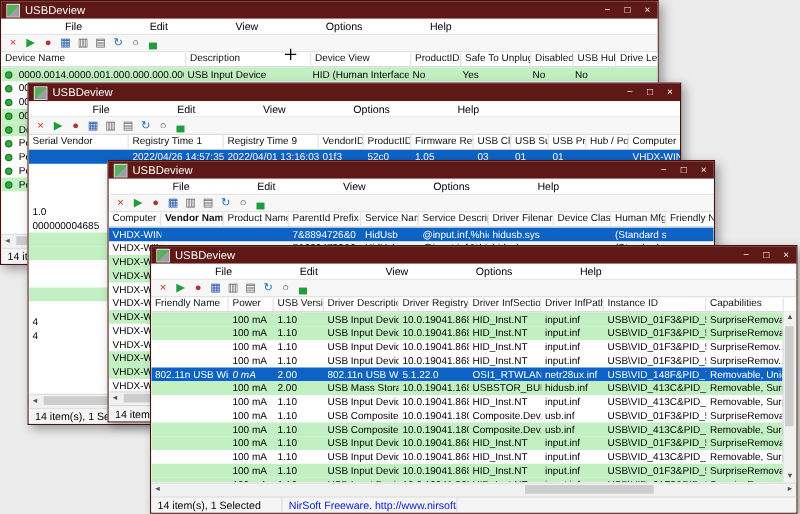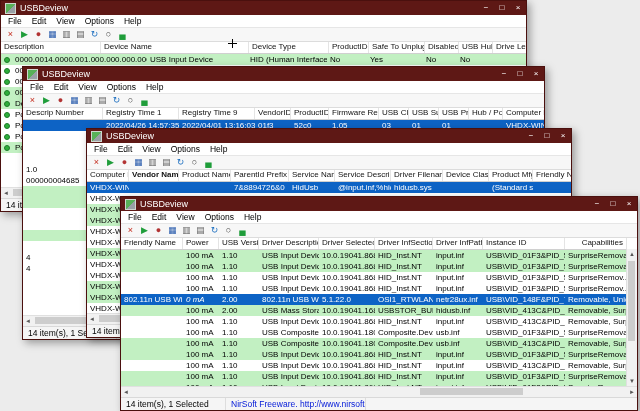--- a/index.html
+++ b/index.html
@@ -12,21 +12,21 @@
   #w3{left:86px;top:128px;width:486px;height:210px;z-index:3;}
   #w4{left:120px;top:196px;width:518px;height:215px;z-index:4;}
   .titlebar{height:14px;background:var(--tb,#5e1815);color:#fff;display:flex;align-items:center;
             padding-left:4px;font-size:9px;flex:0 0 auto;}
   .appicon{width:9px;height:9px;margin-right:4px;flex:0 0 auto;border:1px solid #cfd6cf;
            background:linear-gradient(135deg,#58b158 0 55%,#9aa0a6 55% 100%);}
   .title{flex:1 1 auto;white-space:nowrap;overflow:hidden;}
   .wbtn{width:16px;text-align:center;font-size:8px;line-height:14px;flex:0 0 auto;}
   .menubar{height:12px;background:#fff;border-bottom:1px solid #e6e6e6;font-size:8.5px;
            display:flex;align-items:center;padding-left:2px;flex:0 0 auto;}
-  .mi{padding:0 5px;white-space:nowrap;}
+  .mi{padding:0 5px;white-space:nowrap;margin-left:44px;}
   .toolbar{height:13px;background:#f7f7f7;border-bottom:1px solid #dcdcdc;display:flex;
            align-items:center;padding-left:4px;gap:3px;flex:0 0 auto;}
   .tbi{font-size:9px;line-height:11px;width:11px;text-align:center;flex:0 0 auto;}
   .lv{flex:1 1 auto;position:relative;overflow:hidden;background:#fff;font-size:8px;
       display:flex;flex-direction:column;}
   .hdr{display:flex;height:11px;flex:0 0 auto;border-bottom:1px solid #d0d0d0;background:#fff;overflow:hidden;}
   .hc{border-right:1px solid #e4e4e4;padding:0 3px;white-space:nowrap;overflow:hidden;
       flex:0 0 auto;box-sizing:border-box;color:#111;line-height:10px;}
   .lvbody{flex:1 1 auto;overflow:hidden;}
   .row{display:flex;height:11px;align-items:center;overflow:hidden;}
@@ -83,23 +83,23 @@
       <span class="tbi" style="color: rgb(178, 51, 51);">●</span>
       <span class="tbi" style="color: rgb(43, 93, 173);">▦</span>
       <span class="tbi" style="color: rgb(102, 102, 102);">▥</span>
       <span class="tbi" style="color: rgb(102, 102, 102);">▤</span>
       <span class="tbi" style="color: rgb(29, 111, 192);">↻</span>
       <span class="tbi" style="color: rgb(68, 68, 68);">○</span>
       <span class="tbi" style="color: rgb(31, 157, 58);">▄</span>
     </div>
   <div class="lv">
       <div class="hdr">
+        <div class="hc" style="width: 148px;">Device Name</div>
         <div class="hc" style="width: 100px;">Description</div>
-        <div class="hc" style="width: 148px;">Device Name</div>
-        <div class="hc" style="width: 80px;">Device Type</div>
+        <div class="hc" style="width: 80px;">Device View</div>
         <div class="hc" style="width: 40px;">ProductID</div>
         <div class="hc" style="width: 56px;">Safe To Unplug</div>
         <div class="hc" style="width: 34px;">Disabled</div>
         <div class="hc" style="width: 34px;">USB Hub</div>
         <div class="hc" style="width: 44px;">Drive Letter</div>
       </div>
       <div class="lvbody">
         <div class="row g">
           <span class="dot"></span>
           <div class="cell" style="width: 135px;">0000.0014.0000.001.000.000.000.000.000</div>
@@ -233,21 +233,21 @@
       <span class="tbi" style="color: rgb(178, 51, 51);">●</span>
       <span class="tbi" style="color: rgb(43, 93, 173);">▦</span>
       <span class="tbi" style="color: rgb(102, 102, 102);">▥</span>
       <span class="tbi" style="color: rgb(102, 102, 102);">▤</span>
       <span class="tbi" style="color: rgb(29, 111, 192);">↻</span>
       <span class="tbi" style="color: rgb(68, 68, 68);">○</span>
       <span class="tbi" style="color: rgb(31, 157, 58);">▄</span>
     </div>
   <div class="lv">
       <div class="hdr">
-        <div class="hc" style="width: 80px;">Descrip Number</div>
+        <div class="hc" style="width: 80px;">Serial Vendor</div>
         <div class="hc" style="width: 76px;">Registry Time 1</div>
         <div class="hc" style="width: 76px;">Registry Time 9</div>
         <div class="hc" style="width: 36px;">VendorID</div>
         <div class="hc" style="width: 38px;">ProductID</div>
         <div class="hc" style="width: 50px;">Firmware Revision</div>
         <div class="hc" style="width: 30px;">USB Class</div>
         <div class="hc" style="width: 30px;">USB SubC...</div>
         <div class="hc" style="width: 30px;">USB Prot...</div>
         <div class="hc" style="width: 34px;">Hub / Port</div>
         <div class="hc" style="width: 60px;">Computer N...</div>
@@ -477,21 +477,21 @@
   <div class="lv">
       <div class="hdr">
         <div class="hc" style="width: 42px;">Computer Name</div>
         <div class="hc" style="width: 50px; font-weight: bold;">Vendor Name</div>
         <div class="hc" style="width: 52px;">Product Name</div>
         <div class="hc" style="width: 58px;">ParentId Prefix</div>
         <div class="hc" style="width: 46px;">Service Name</div>
         <div class="hc" style="width: 56px;">Service Descrip...</div>
         <div class="hc" style="width: 52px;">Driver Filename</div>
         <div class="hc" style="width: 46px;">Device Class</div>
-        <div class="hc" style="width: 44px;">Product Mfg</div>
+        <div class="hc" style="width: 44px;">Human Mfg</div>
         <div class="hc" style="width: 40px;">Friendly N...</div>
       </div>
       <div class="lvbody">
         <div class="row b">
           <div class="cell" style="width: 42px;">VHDX-WIN10-...</div>
           <div class="cell" style="width: 50px;"></div>
           <div class="cell" style="width: 52px;"></div>
           <div class="cell" style="width: 58px;">7&amp;8894726&amp;0</div>
           <div class="cell" style="width: 46px;">HidUsb</div>
           <div class="cell" style="width: 56px;">@input.inf,%hid...</div>
@@ -670,25 +670,25 @@
       <span class="tbi" style="color: rgb(29, 111, 192);">↻</span>
       <span class="tbi" style="color: rgb(68, 68, 68);">○</span>
       <span class="tbi" style="color: rgb(31, 157, 58);">▄</span>
     </div>
   <div class="lv">
       <div class="hdr">
         <div class="hc" style="width: 62px;">Friendly Name</div>
         <div class="hc" style="width: 36px;">Power</div>
         <div class="hc" style="width: 40px;">USB Version</div>
         <div class="hc" style="width: 60px;">Driver Description</div>
-        <div class="hc" style="width: 56px;">Driver Selected</div>
+        <div class="hc" style="width: 56px;">Driver Registry</div>
         <div class="hc" style="width: 58px;">Driver InfSection</div>
         <div class="hc" style="width: 50px;">Driver InfPath</div>
         <div class="hc" style="width: 82px;">Instance ID</div>
-        <div class="hc" style="width: 62px; text-align: right;">Capabilities</div>
+        <div class="hc" style="width: 62px;">Capabilities</div>
       </div>
       <div class="lvbody">
         <div class="row g">
           <div class="cell" style="width: 62px;"></div>
           <div class="cell" style="width: 36px;">100 mA</div>
           <div class="cell" style="width: 40px;">1.10</div>
           <div class="cell" style="width: 60px;">USB Input Device</div>
           <div class="cell" style="width: 56px;">10.0.19041.868</div>
           <div class="cell" style="width: 58px;">HID_Inst.NT</div>
           <div class="cell" style="width: 50px;">input.inf</div>

